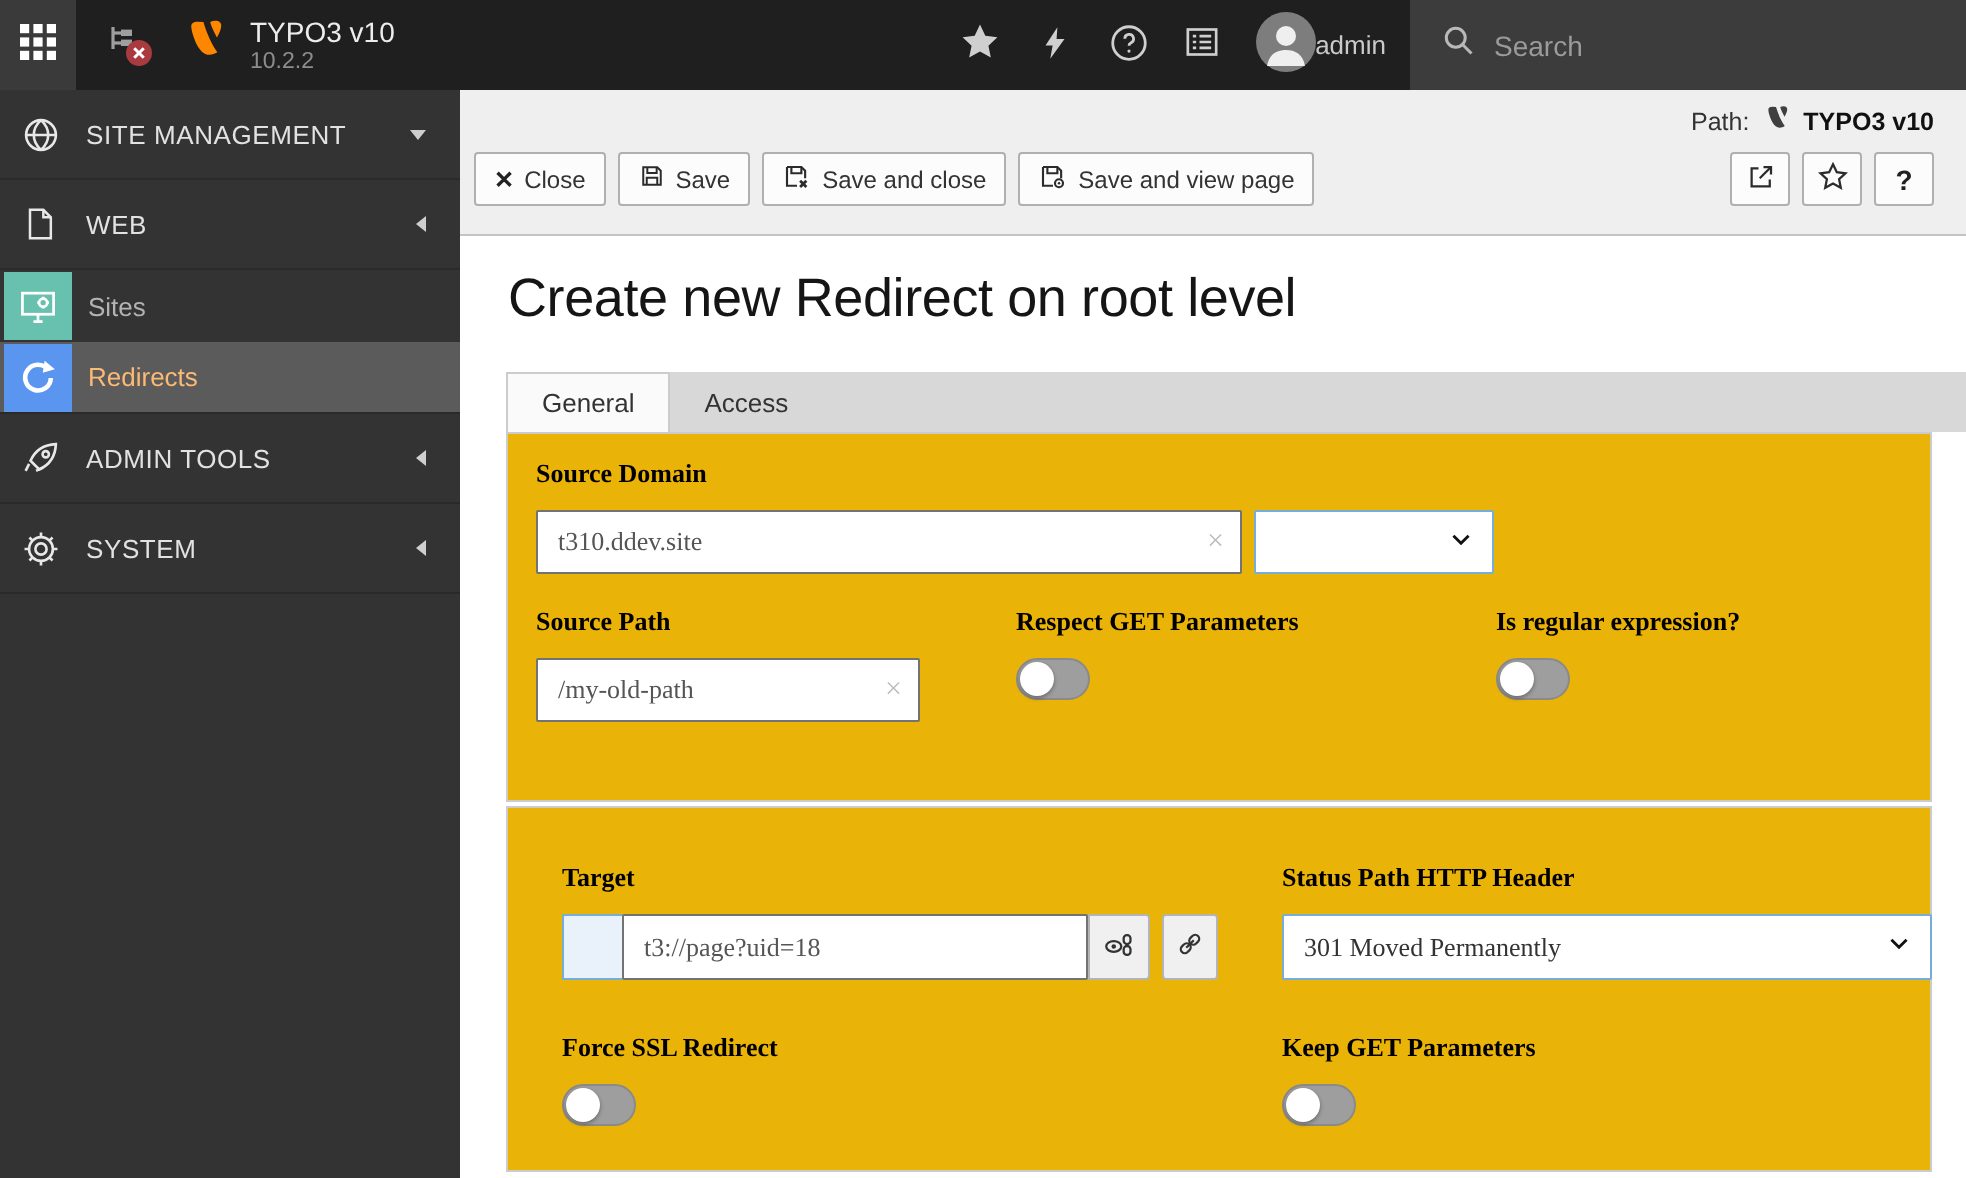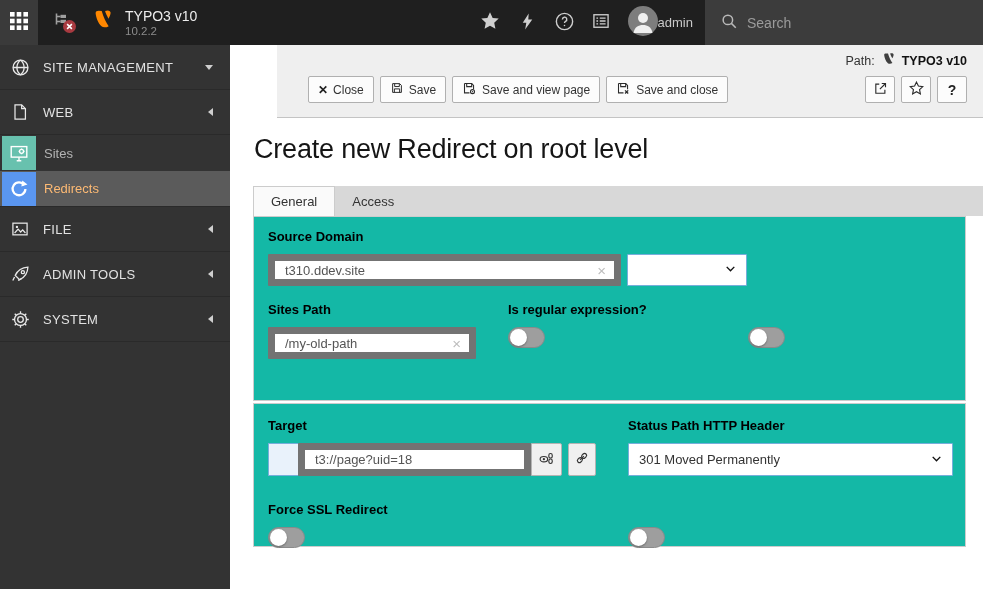--- a/index.html
+++ b/index.html
@@ -47,21 +47,21 @@
               justify-content:center; }
   .sub-icon.teal { background:#68c1ae; }
   .sub-icon.blue { background:#5a96f0; }
   .sub-label { font-size:13px; color:#b3b3b3; margin-left:8px; }
   .mod-sub.selected .sub-label { color:#fdba74; }
   .mod-sub.last { border-bottom:1px solid #2a2a2a; }
 
   
   .main { position:absolute; left:230px; top:45px; width:753px; height:544px; background:#fff; }
   .docheader { height:73px; background:#efefef; border-bottom:1px solid #c4c4c4;
-               padding:6px 16px 0 31px;margin-left:47px; }
+               padding:6px 16px 0 7px; }
   .dh-path { display:flex; justify-content:flex-end; align-items:center; gap:5px;
              font-size:12.5px; color:#333; height:20px; }
   .dh-path b { font-weight:bold; color:#111; }
   .dh-bar { display:flex; align-items:center; margin-top:5px; }
   .dh-group { display:flex; gap:6px; }
   .dh-group.right { margin-left:auto; }
   .btn { display:inline-flex; align-items:center; gap:5px; height:27px; padding:0 9px;
          background:#fcfcfc; border:1px solid #b0b0b0; border-radius:2px; font-size:12px;
          color:#333; cursor:pointer; font-family:inherit; }
   .btn.icon-only { width:30px; justify-content:center; padding:0; }
@@ -70,33 +70,33 @@
 
   .content { padding-left:23px; }
   h1.page-title { font-size:27px; font-weight:500; color:#151515; margin:15px 0 20px 1px;
                   line-height:33px; letter-spacing:-0.2px; }
 
   .tabs { width:849px; height:30px; background:#d8d8d8; display:flex; position:relative;border-radius:14px; }
   .tab { padding:0 17px; display:flex; align-items:center; font-size:13px; color:#333;
          cursor:pointer; }
   .tab.active { background:#fafafa; border:1px solid #ccc; border-bottom:0; position:relative;
                 z-index:2; }
-  .panel { width:713px; background:#14b8a6; border:1px solid #ccc; }
+  .panel { width:713px; background:#eab308; border:1px solid #ccc;font-family:Liberation Serif, serif; }
   .panel1 { height:185px; padding:12px 14px; }
-  .panel2 { height:144px; margin-top:2px; padding:14px; }
+  .panel2 { height:183px; margin-top:2px; padding:27px; }
 
   .field-label { font-size:13px; font-weight:bold; color:#000; }
   .row1 { margin-top:10px; display:flex; gap:6px; }
   .input-wrap { position:relative; display:flex; align-items:center; height:32px;
-                border:7px solid #737373; border-radius:1px; background:#fff; }
+                border:1px solid #737373; border-radius:1px; background:#fff; }
   .input-wrap input { flex:1; width:100%; border:0; outline:0; background:transparent;
                       font-size:13px; color:#555; padding:0 24px 0 10px; font-family:inherit; }
   .input-wrap .clear { position:absolute; right:8px; color:#bdbdbd; font-size:15px;
                        line-height:1; cursor:pointer; }
-  .w-domain { width:353px; } .w-lang { width:120px; } .w-path { width:208px; }
+  .w-domain { width:353px; } .w-lang { width:120px; } .w-path { width:192px; }
   .select { display:flex; align-items:center; justify-content:space-between; height:32px;
             border:1px solid #76aedb; border-radius:1px; background:#fff; padding:0 9px 0 10px;
             font-size:13px; color:#333; cursor:pointer; }
 
   .grid3 { display:grid; grid-template-columns:240px 240px 1fr; align-items:start; }
   .grid3.labels { margin-top:16px; }
   .grid3.controls { margin-top:10px; }
   .grid2 { display:grid; grid-template-columns:360px 1fr; align-items:start; }
   .grid2.labels2 { margin-top:26px; }
   .grid2.controls { margin-top:10px; }
@@ -263,31 +263,20 @@
       <span class="sub-icon blue">
         <svg width="22" height="22" viewBox="0 0 24 24" fill="none">
           <path d="M17.6 7.6 A7 7 0 1 0 19 12" stroke="#fff" stroke-width="2.5"></path>
           <polygon points="15.6,2.6 21.2,7.2 14.6,9.2" fill="#fff"></polygon>
         </svg>
       </span>
       <span class="sub-label">Redirects</span>
     </div>
     <div class="mod-section">
       <span class="mod-icon">
-        <svg width="20" height="20" viewBox="0 0 24 24" fill="none" stroke="#e8e8e8" stroke-width="1.5">
-          <rect x="3.5" y="5" width="17" height="14"></rect>
-          <circle cx="8.3" cy="9.5" r="1.4" fill="#e8e8e8" stroke="none"></circle>
-          <path d="M5.5 16.8 l4.2 -4.6 3.1 3.4 2.4 -2.6 3.3 3.8"></path>
-        </svg>
-      </span>
-      <span class="mod-label">FILE</span>
-      <span class="chev left"></span>
-    </div>
-    <div class="mod-section">
-      <span class="mod-icon">
         <svg width="21" height="21" viewBox="0 0 24 24" fill="none" stroke="#e8e8e8" stroke-width="1.5">
           <path d="M20.5 3.5 c-7 .3 -12 4 -14.5 9.5 l5 5 C16.5 15.5 20.2 10.5 20.5 3.5 z"></path>
           <circle cx="14.7" cy="9.3" r="1.8"></circle>
           <path d="M5.2 14.8 l-2 4 M9.2 18.8 l4 -2"></path>
         </svg>
       </span>
       <span class="mod-label">ADMIN TOOLS</span>
       <span class="chev left"></span>
     </div>
     <div class="mod-section">
@@ -330,36 +319,36 @@
               </svg>
             </span>
             <span>Save</span>
           </button>
           <button class="btn">
             <span>
               <svg width="15" height="15" viewBox="0 0 24 24" fill="none" stroke="#2b2b2b" stroke-width="1.7">
                 <path d="M4 4 h11.5 l3 3 v6"></path>
                   <path d="M7.5 4 v5 h8 v-5"></path>
                   <path d="M4 4 v15 h8"></path>
-                <circle cx="16.8" cy="17" r="3.2"></circle>
-                  <circle cx="16.8" cy="17" r="1" fill="#2b2b2b" stroke="none"></circle>
+                <path d="M14.5 15 l5 5 M19.5 15 l-5 5" stroke-width="2.2"></path>
               </svg>
             </span>
-            <span>Save and view page</span>
+            <span>Save and close</span>
           </button>
           <button class="btn">
             <span>
               <svg width="15" height="15" viewBox="0 0 24 24" fill="none" stroke="#2b2b2b" stroke-width="1.7">
                 <path d="M4 4 h11.5 l3 3 v6"></path>
                   <path d="M7.5 4 v5 h8 v-5"></path>
                   <path d="M4 4 v15 h8"></path>
-                <path d="M14.5 15 l5 5 M19.5 15 l-5 5" stroke-width="2.2"></path>
+                <circle cx="16.8" cy="17" r="3.2"></circle>
+                  <circle cx="16.8" cy="17" r="1" fill="#2b2b2b" stroke="none"></circle>
               </svg>
             </span>
-            <span>Save and close</span>
+            <span>Save and view page</span>
           </button>
         </div>
         <div class="dh-group right">
           <button class="btn icon-only">
             <span>
               <svg width="15" height="15" viewBox="0 0 24 24" fill="none" stroke="#2b2b2b" stroke-width="1.8">
                 <path d="M10 5 H4.5 V19.5 H19 V14"></path>
                   <path d="M11 13 L20 4"></path>
                   <path d="M14 4 h6 v6"></path>
               </svg>
@@ -402,21 +391,22 @@
             <span></span>
             <span>
               <svg width="13" height="13" viewBox="0 0 24 24" fill="none" stroke="#111" stroke-width="2.6">
                   <path d="M5 9 l7 7 7 -7"></path>
                 </svg>
             </span>
           </div>
         </div>
 
         <div class="grid3 labels">
-          <div class="field-label">Sites Path</div>
+          <div class="field-label">Source Path</div>
+          <div class="field-label">Respect GET Parameters</div>
           <div class="field-label">Is regular expression?</div>
         </div>
         <div class="grid3 controls">
           <div class="input-wrap w-path">
             <input type="text" value="/my-old-path" style="">
             <span class="clear">×</span>
           </div>
           <div class="toggle">
               <span class="knob"></span>
             </div>
@@ -464,20 +454,21 @@
             <span>
               <svg width="13" height="13" viewBox="0 0 24 24" fill="none" stroke="#111" stroke-width="2.6">
                   <path d="M5 9 l7 7 7 -7"></path>
                 </svg>
             </span>
           </div>
         </div>
 
         <div class="grid2 labels2">
           <div class="field-label">Force SSL Redirect</div>
+          <div class="field-label">Keep GET Parameters</div>
         </div>
         <div class="grid2 controls">
           <div class="toggle">
               <span class="knob"></span>
             </div>
           <div class="toggle">
               <span class="knob"></span>
             </div>
         </div>
       </section>

